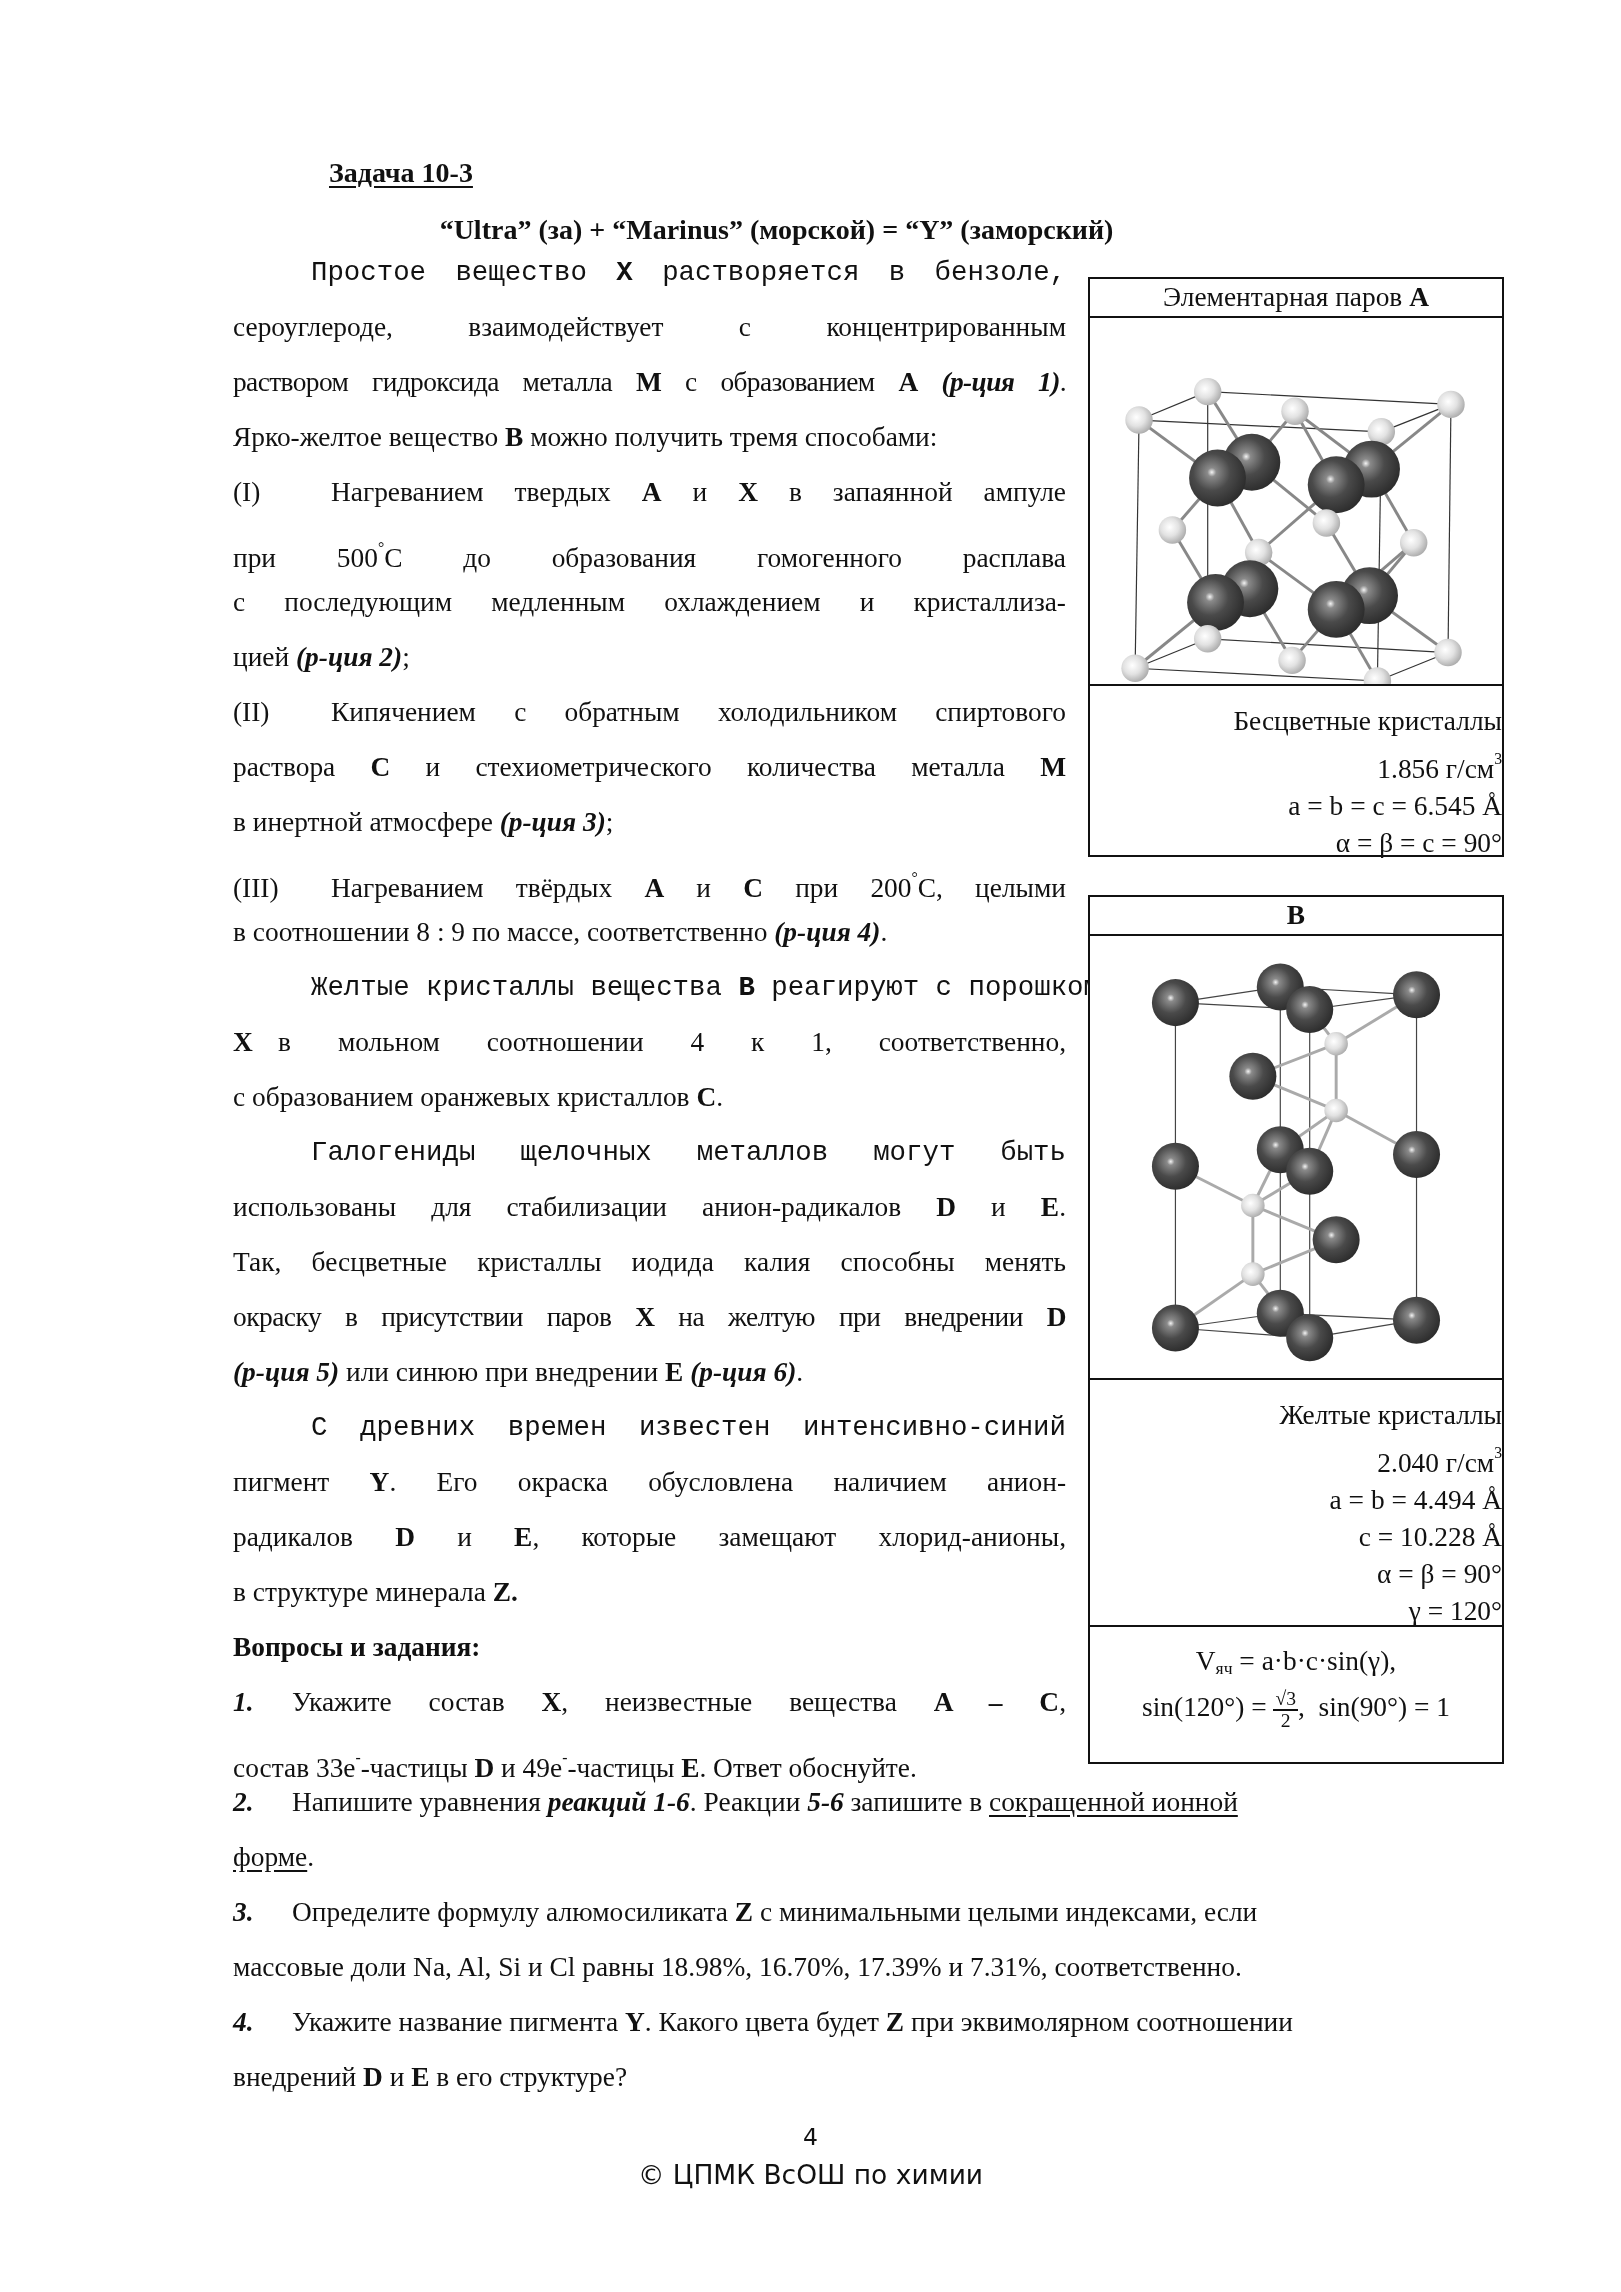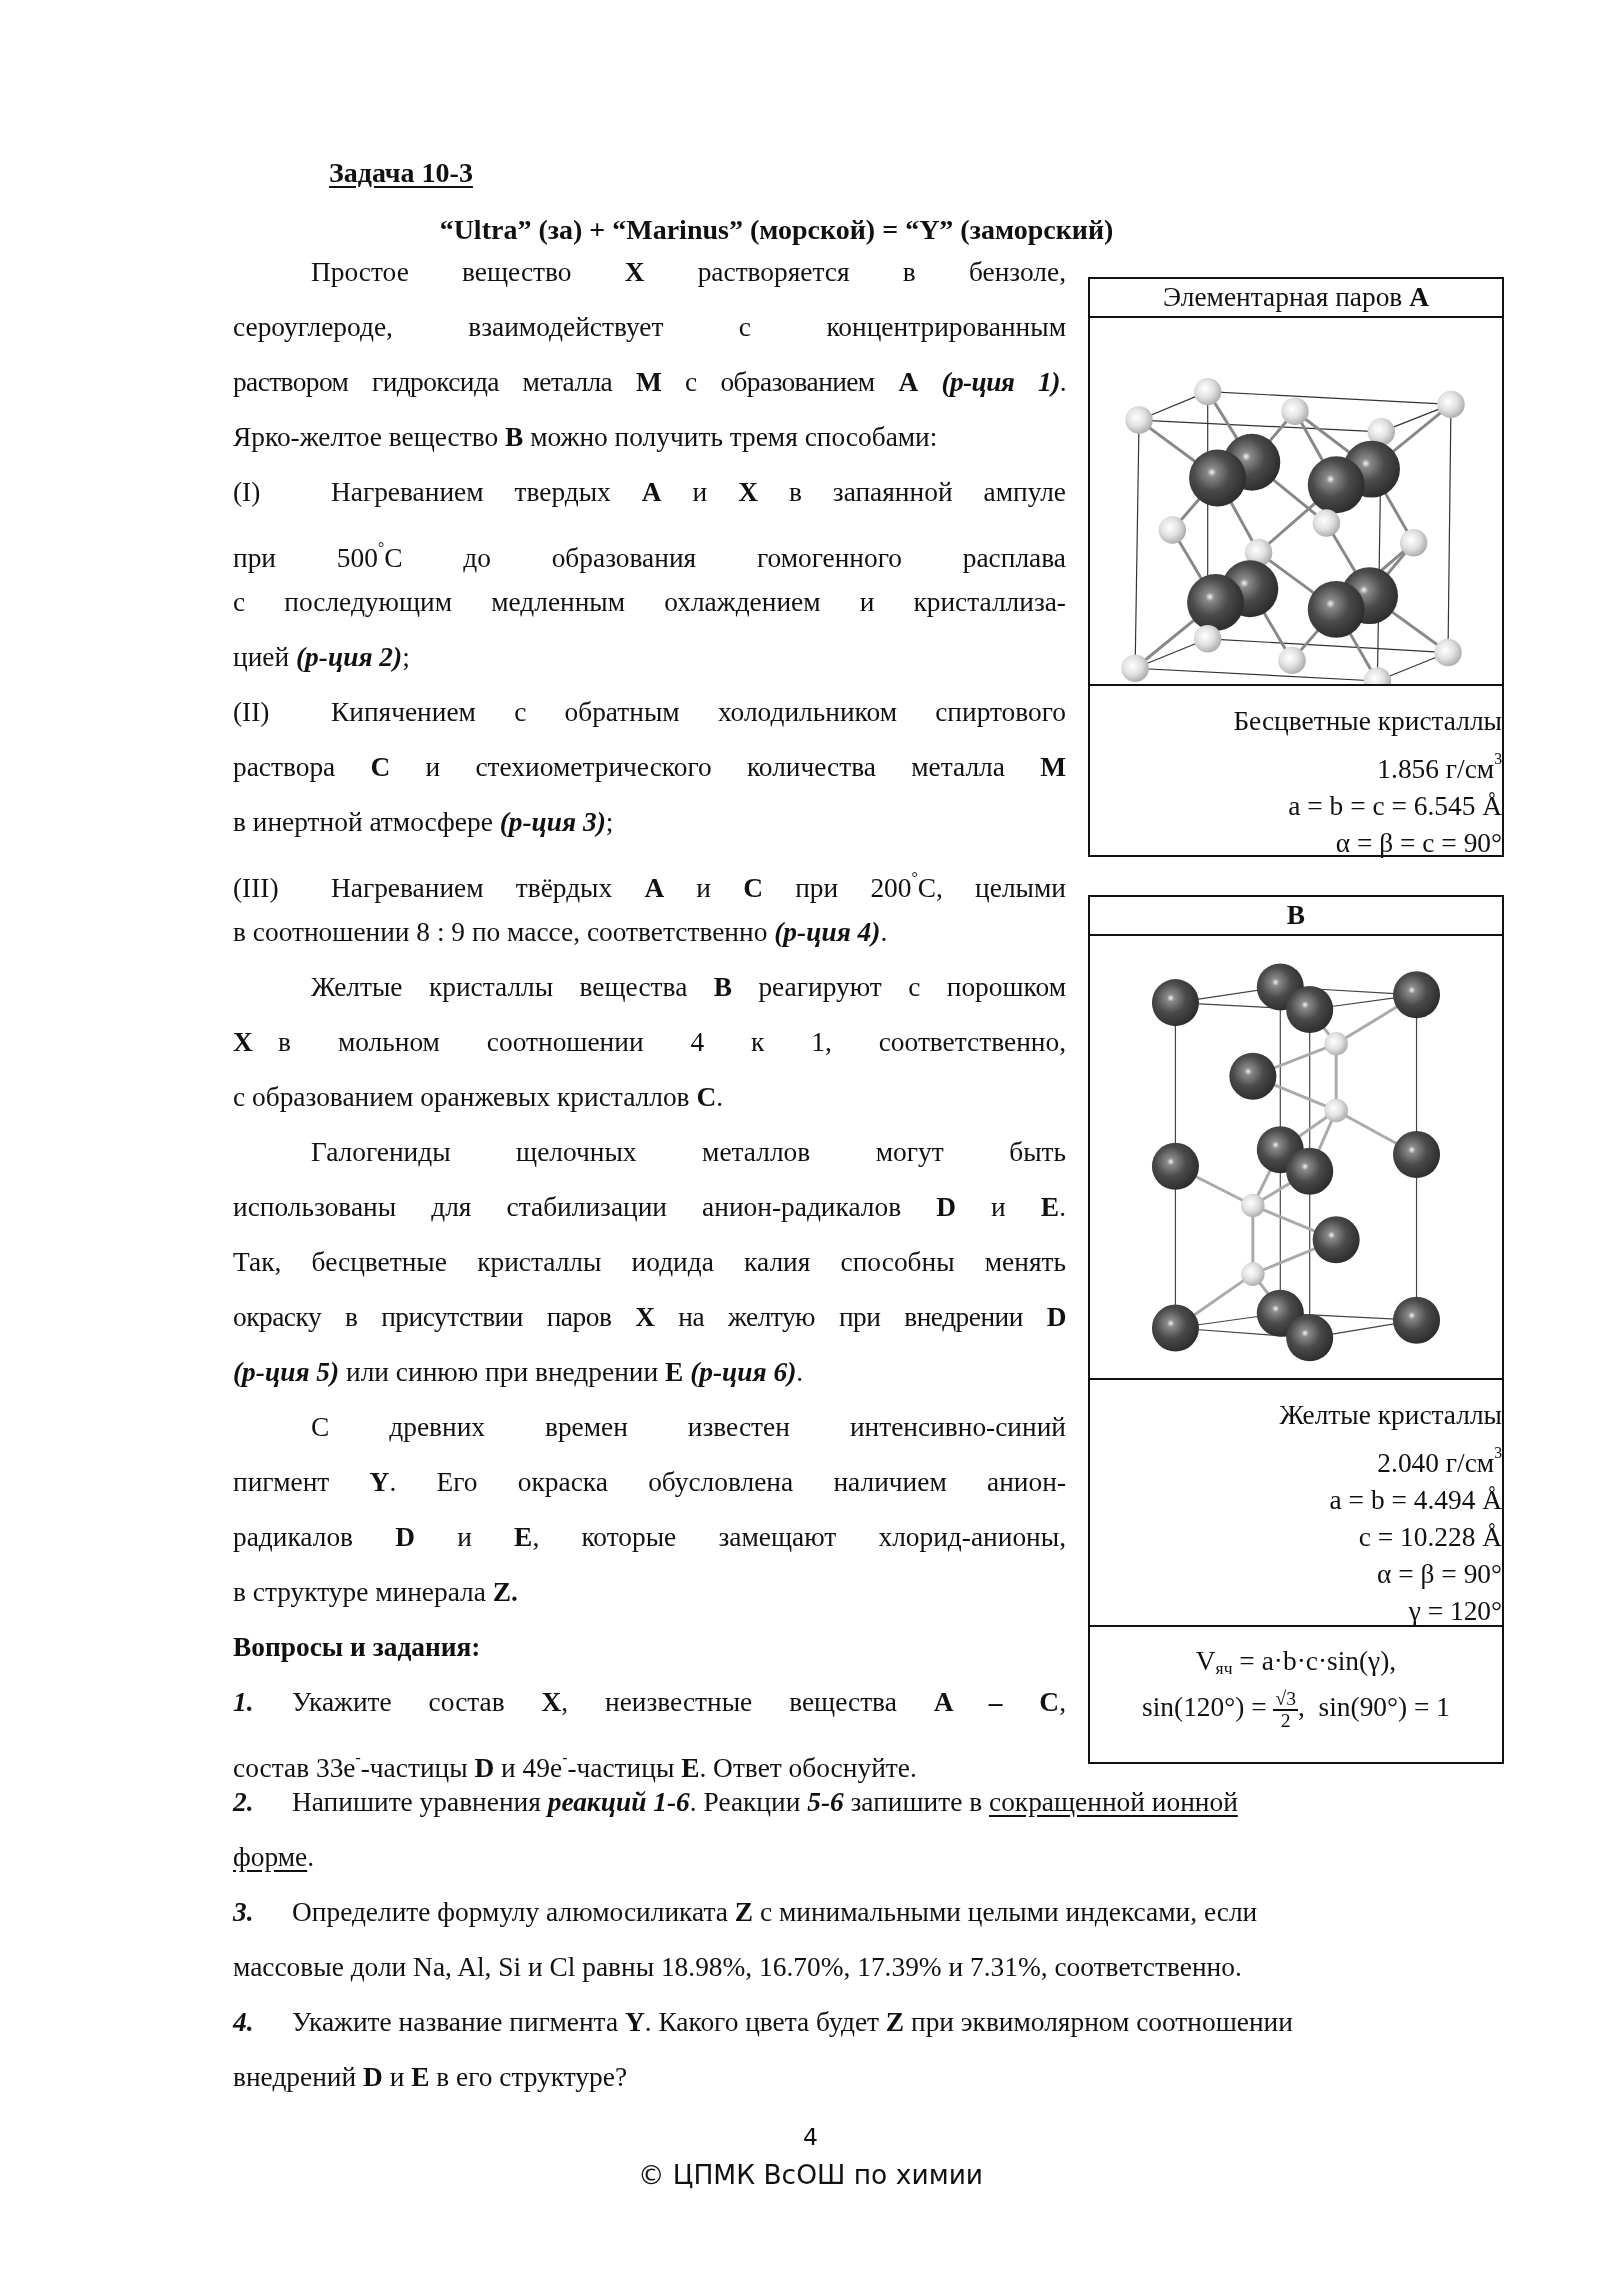--- a/index.html
+++ b/index.html
@@ -5,21 +5,21 @@
   html, body { margin:0; padding:0; background:#fff; }
   body { width:1621px; height:2293px; position:relative; overflow:hidden;
          font-family:"Liberation Serif", serif; color:#111; }
   .abs { position:absolute; }
   .title { left:329px; top:157px; font-size:28px; font-weight:bold; text-decoration:underline; text-underline-offset:3.9px; }
   .subtitle { left:0; width:1602px; text-align:center; top:214px; font-size:28px; font-weight:bold; }
   .subtitle span { position:relative; left:-24.5px; }
   .para { left:233px; width:833px; font-size:27.4px; line-height:55px; text-align:justify; }
   .line { display:block; height:55px; white-space:nowrap; text-align:justify; text-align-last:justify; }
   .line.last { text-align-last:left; }
-  .indent { padding-left:78px; }
+  .indent { padding-left:78px;font-family:Liberation Mono, monospace; }
   .tab { display:inline-block; width:98px; }
   b.l { font-weight:bold; }
   i.r { font-style:italic; font-weight:bold; }
   .sup { font-size:15.7px; vertical-align:13.7px; }
   .u { text-decoration:underline; text-underline-offset:3.9px; }
   .qhead { font-weight:bold; }
   .full { left:233px; width:1284px; font-size:27.4px; line-height:55px; }
   .full .line { text-align:left; text-align-last:left; }
   .qnum { font-style:italic; font-weight:bold; display:inline-block; width:59px; }
 

